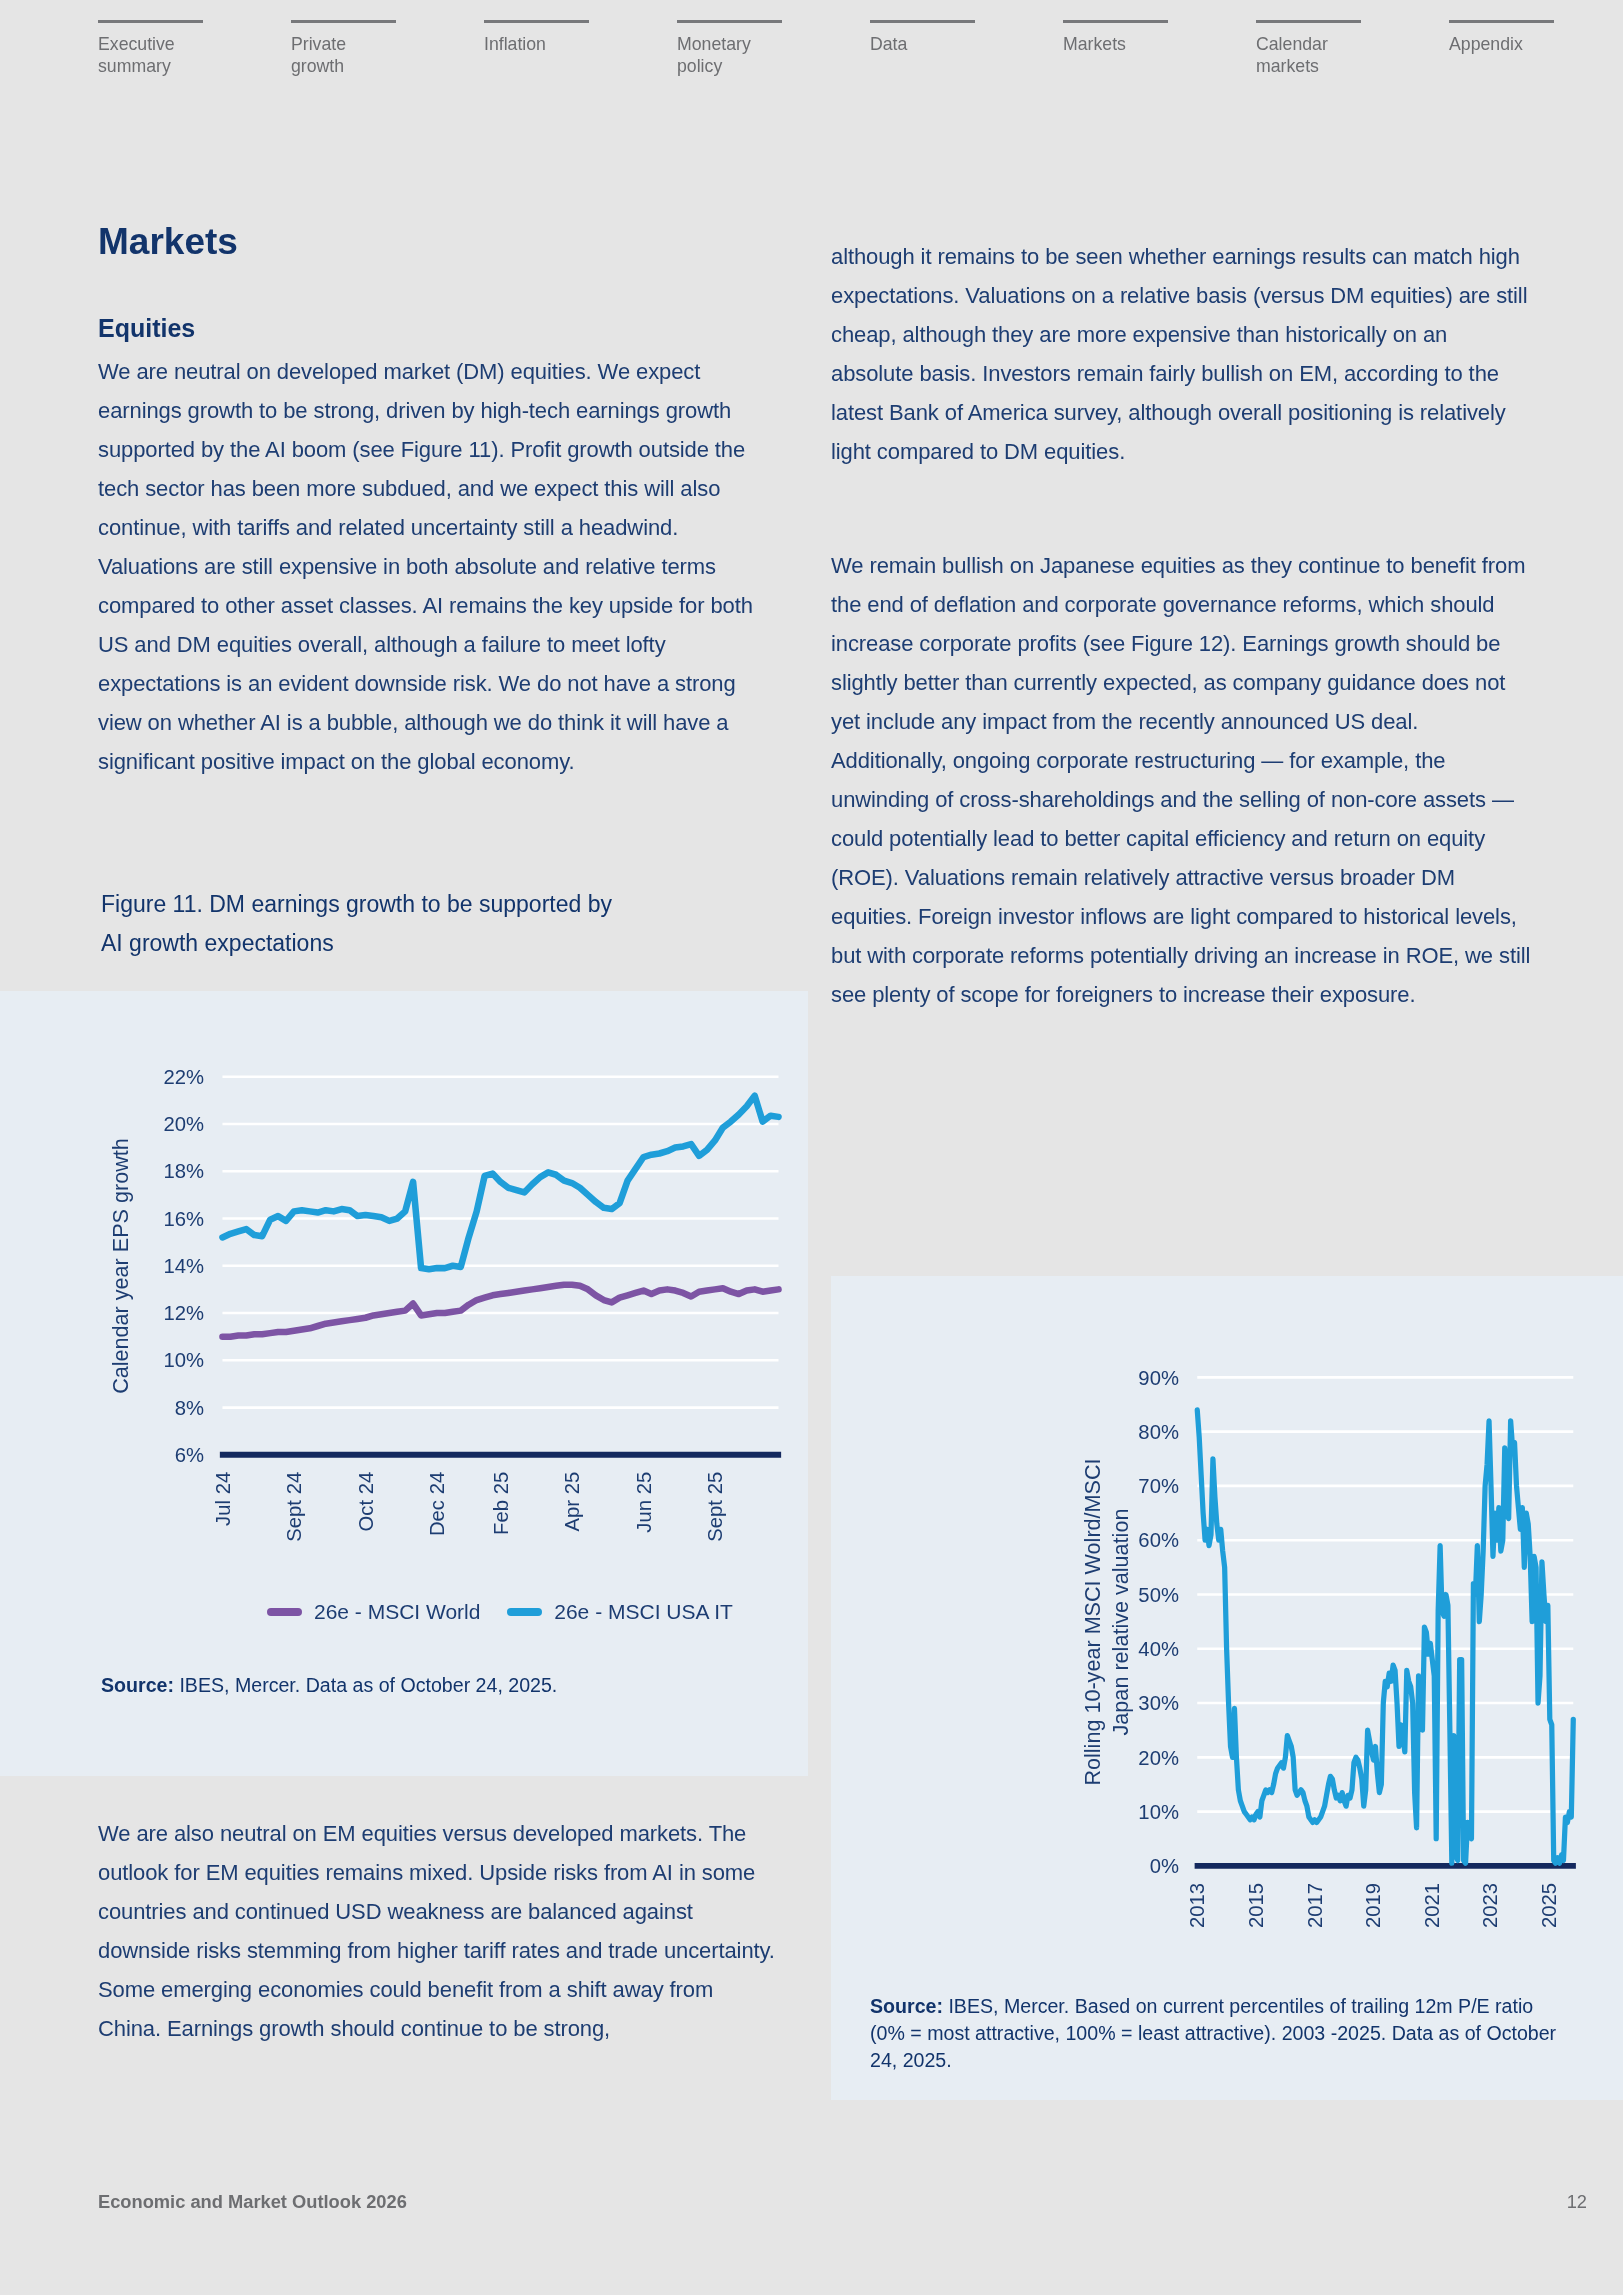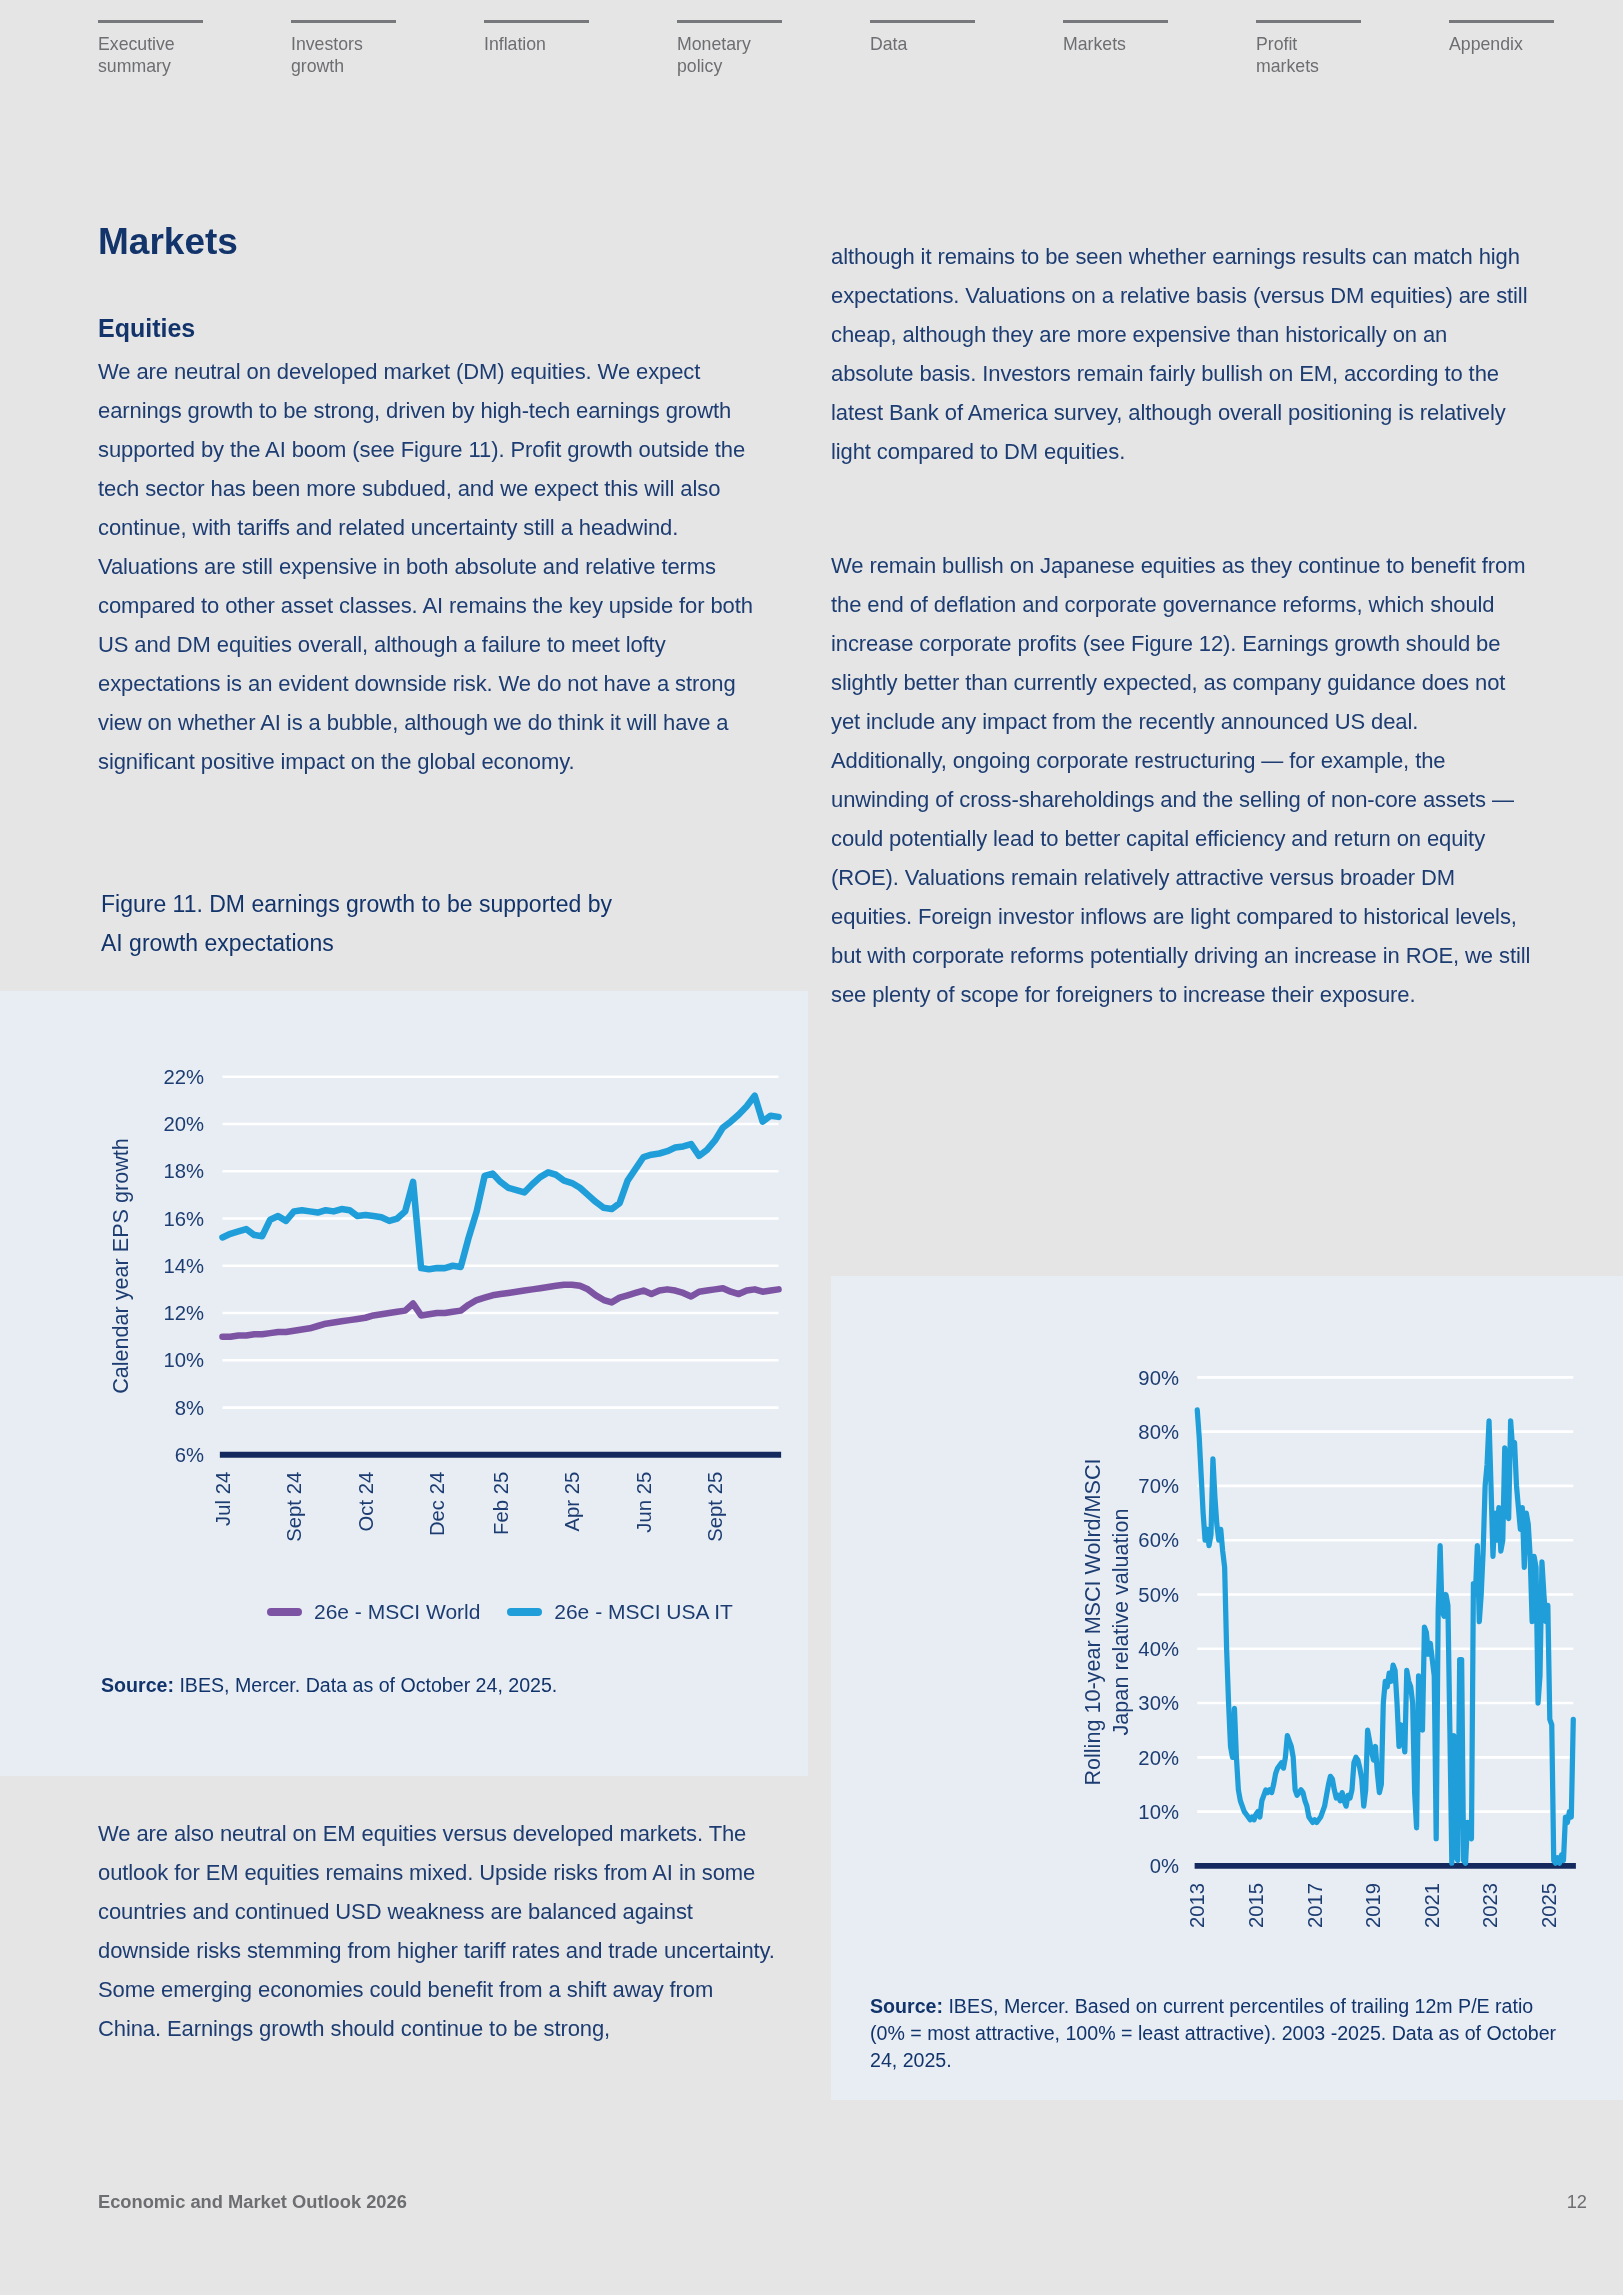--- a/index.html
+++ b/index.html
@@ -49,21 +49,21 @@
 <div class="page">
 
   <nav class="nav">
     <div class="nav-item">
       <span class="nav-bar"></span>
       <span class="nav-label">Executive
 summary</span>
     </div>
     <div class="nav-item">
       <span class="nav-bar"></span>
-      <span class="nav-label">Investors
+      <span class="nav-label">Private
 growth</span>
     </div>
     <div class="nav-item">
       <span class="nav-bar"></span>
       <span class="nav-label">Inflation</span>
     </div>
     <div class="nav-item">
       <span class="nav-bar"></span>
       <span class="nav-label">Monetary
 policy</span>
@@ -71,21 +71,21 @@
     <div class="nav-item">
       <span class="nav-bar"></span>
       <span class="nav-label">Data</span>
     </div>
     <div class="nav-item">
       <span class="nav-bar"></span>
       <span class="nav-label">Markets</span>
     </div>
     <div class="nav-item">
       <span class="nav-bar"></span>
-      <span class="nav-label">Profit
+      <span class="nav-label">Calendar
 markets</span>
     </div>
     <div class="nav-item">
       <span class="nav-bar"></span>
       <span class="nav-label">Appendix</span>
     </div>
   </nav>
 
   <div class="h1">Markets</div>
   <div class="h3">Equities</div>

